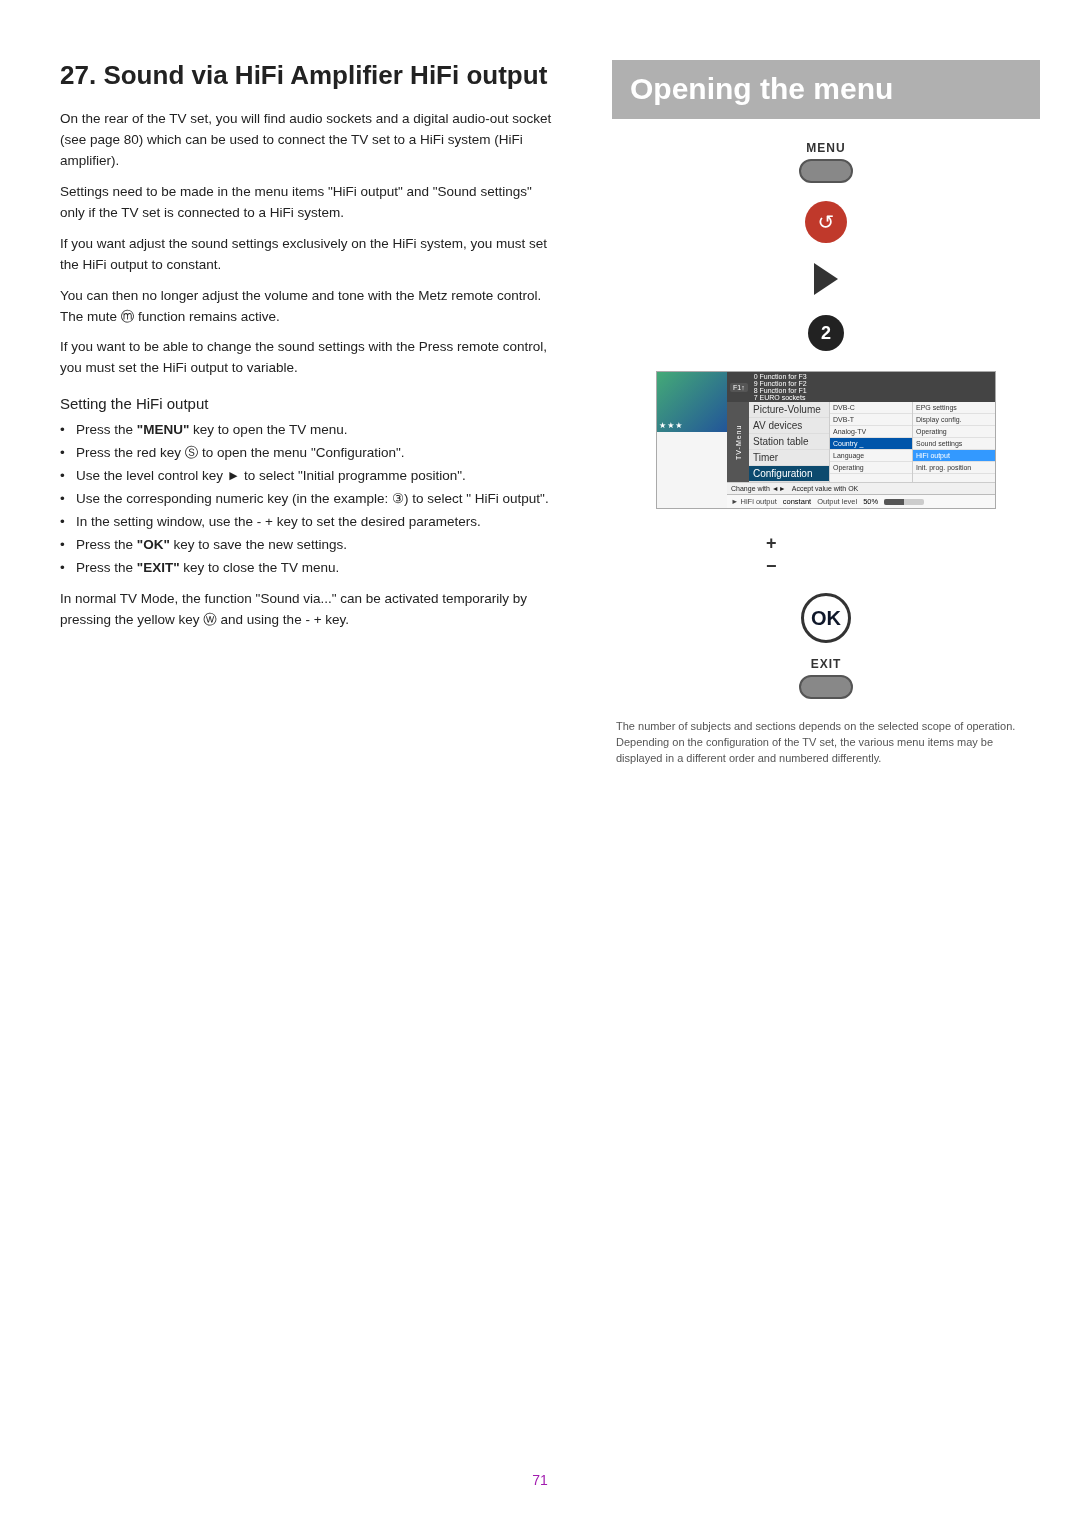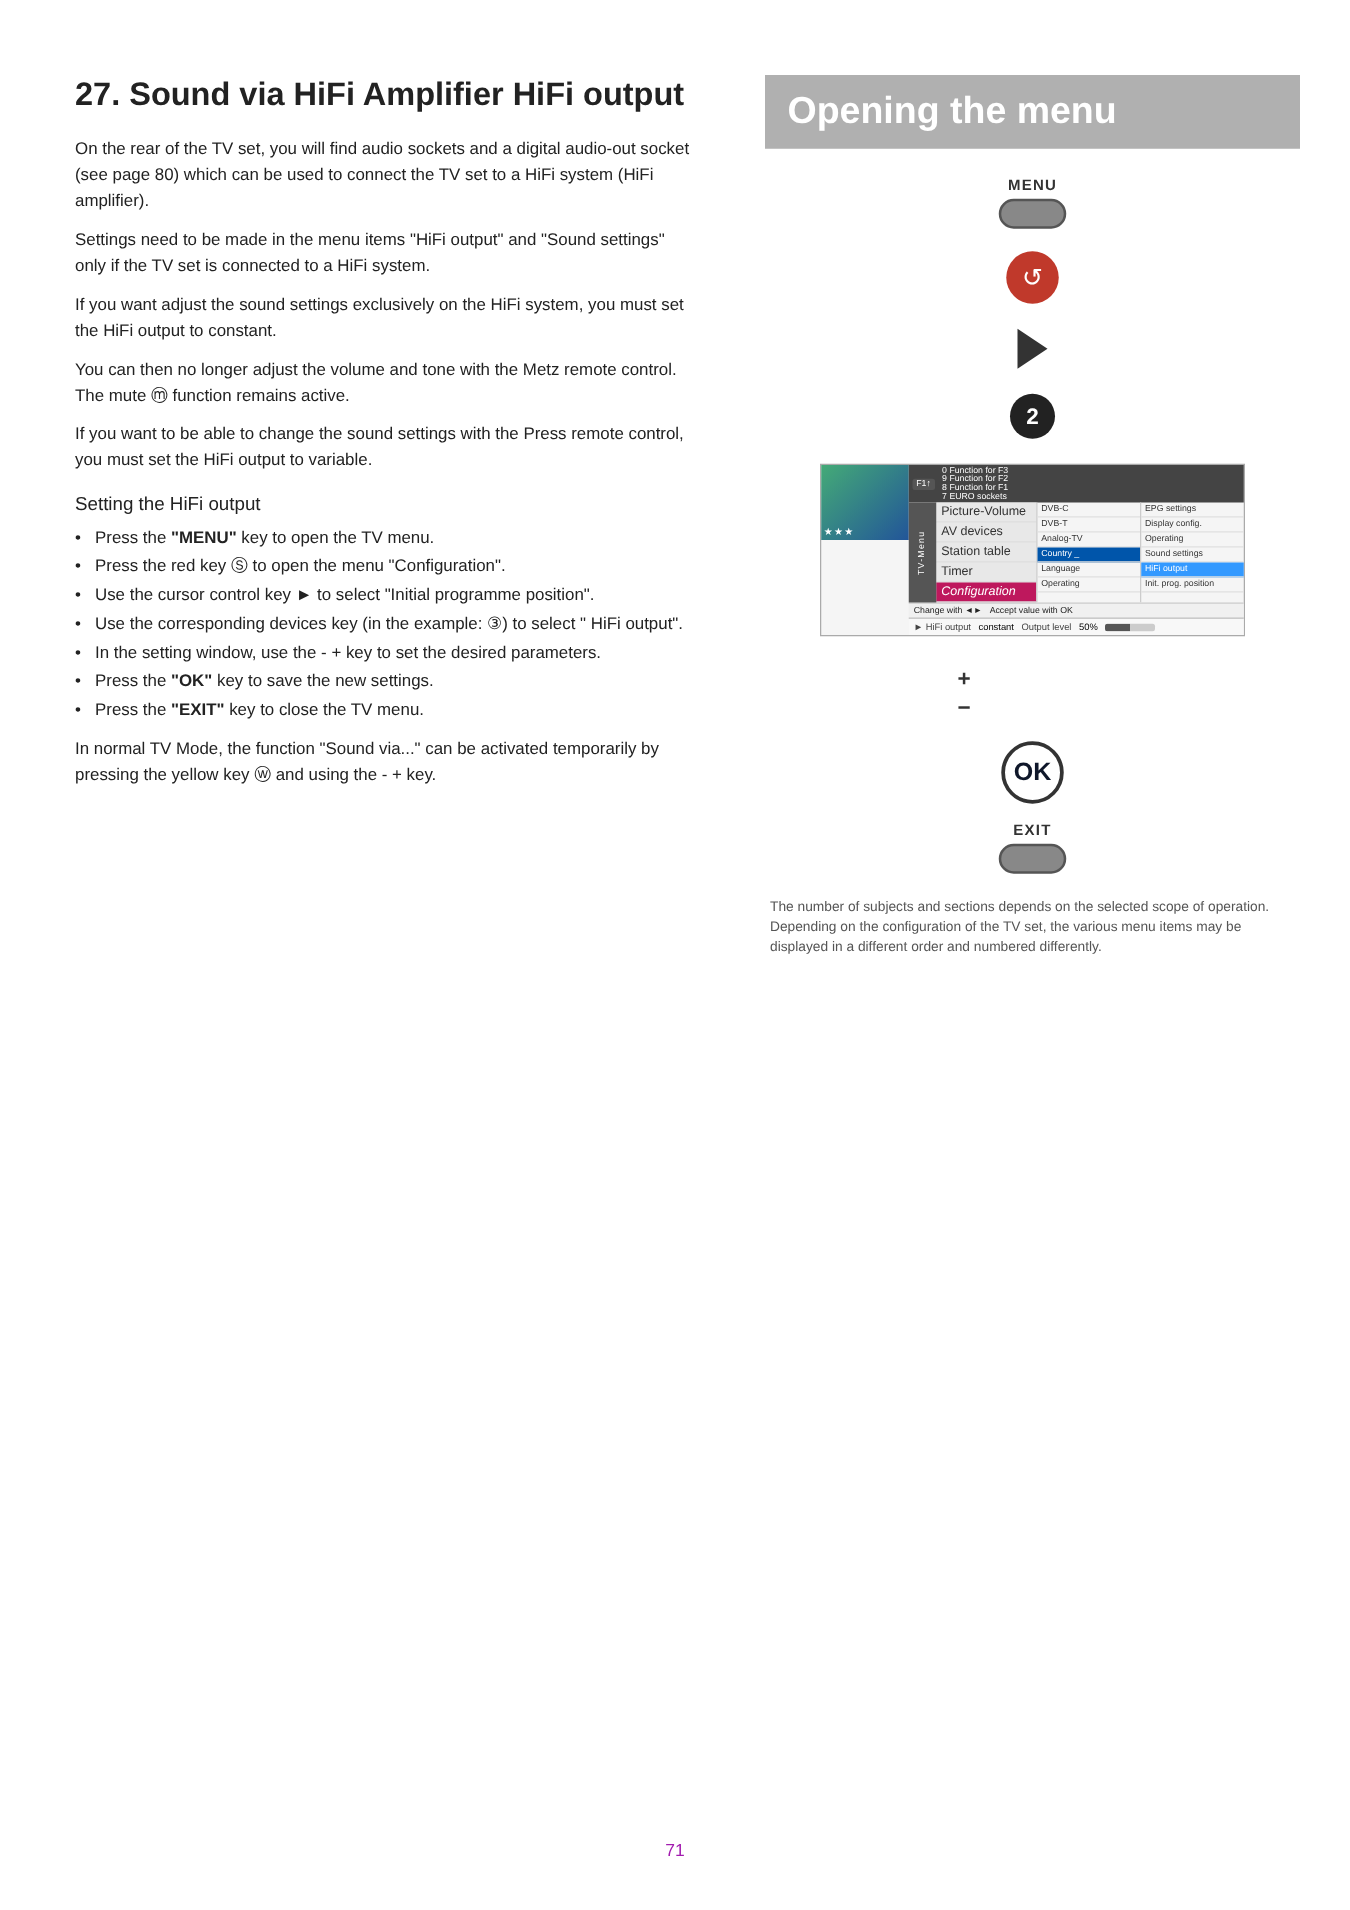--- a/index.html
+++ b/index.html
@@ -216,23 +216,22 @@
       display: flex;
       flex-direction: column;
     }
     .tv-menu-item {
       font-size: 10px;
       padding: 2px 4px;
       border-bottom: 1px solid #ddd;
       color: #333;
     }
     .tv-menu-item.active {
-      background: #be185d;
-      color: #fff;
-      font-style: italic;
+      background: #0c4a6e;
+      color: #fff;
     }
     .tv-menu-col {
       flex: 1;
       display: flex;
       flex-direction: column;
       border-left: 1px solid #ccc;
     }
     .tv-menu-col-item {
       font-size: 7px;
       padding: 2px 3px;
@@ -378,22 +377,22 @@
     <p class="body-text">Settings need to be made in the menu items "HiFi output" and "Sound settings" only if the TV set is connected to a HiFi system.</p>
     <p class="body-text">If you want adjust the sound settings exclusively on the HiFi system, you must set the HiFi output to constant.</p>
     <p class="body-text">You can then no longer adjust the volume and tone with the Metz remote control. The mute ⓜ function remains active.</p>
     <p class="body-text">If you want to be able to change the sound settings with the Press remote control, you must set the HiFi output to variable.</p>
 
     <div class="subheading">Setting the HiFi output</div>
 
     <ul class="bullet-list">
       <li>Press the <span class="bold-text">"MENU"</span> key to open the TV menu.</li>
       <li>Press the red key Ⓢ to open the menu "Configuration".</li>
-      <li>Use the cursor control key ► to select "Initial programme position".</li>
-      <li>Use the corresponding devices key (in the example: ③) to select " HiFi output".</li>
+      <li>Use the level control key ► to select "Initial programme position".</li>
+      <li>Use the corresponding numeric key (in the example: ③) to select " HiFi output".</li>
       <li>In the setting window, use the - + key to set the desired parameters.</li>
       <li>Press the <span class="bold-text">"OK"</span> key to save the new settings.</li>
       <li>Press the <span class="bold-text">"EXIT"</span> key to close the TV menu.</li>
     </ul>
 
     <p class="body-text">In normal TV Mode, the function "Sound via..." can be activated temporarily by pressing the yellow key ⓦ and using the - + key.</p>
   </div>
 
   <div class="right-col">
     <div class="right-header">

